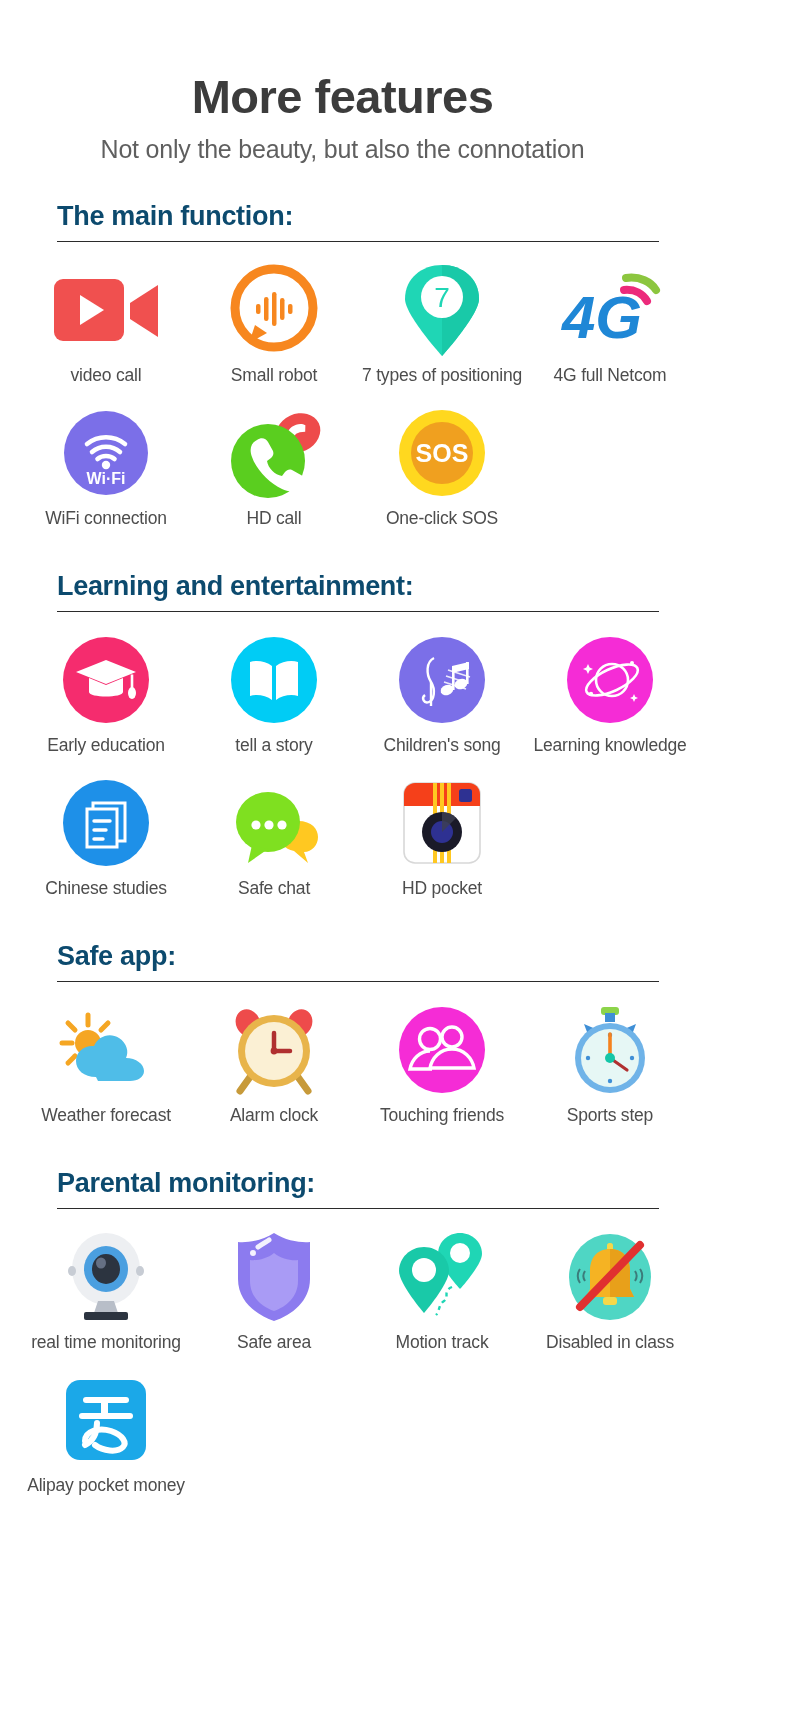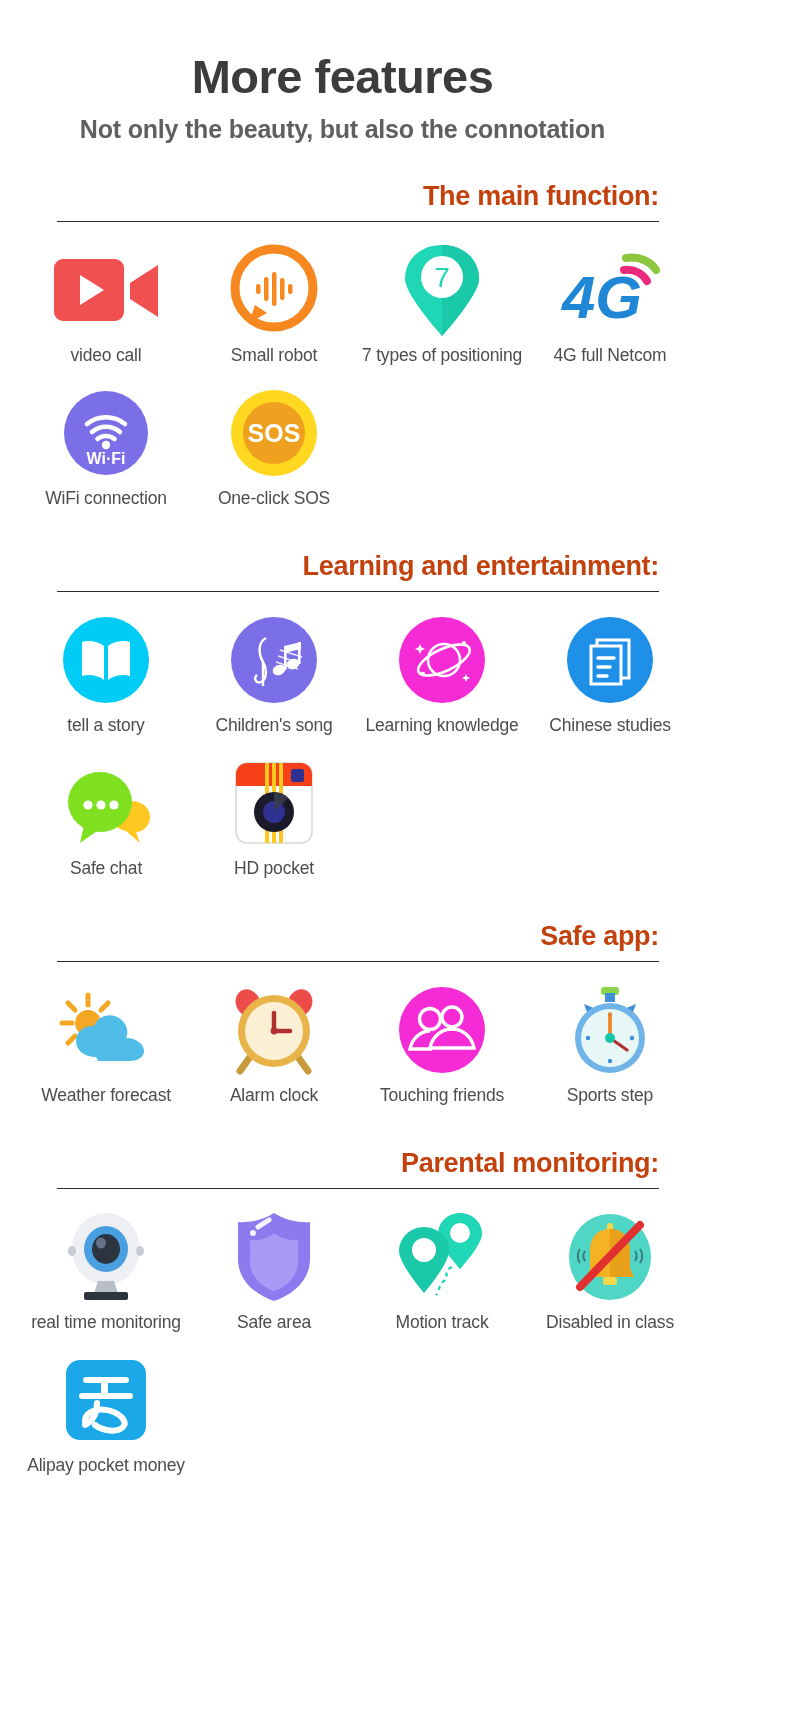--- a/index.html
+++ b/index.html
@@ -3,54 +3,53 @@
 <meta charset="utf-8">
 <style>
   html,body{margin:0;padding:0;}
   body{
     width:790px;
     background:#ffffff;
     font-family:"Liberation Sans", sans-serif;
     color:#4a4a4a;
     -webkit-font-smoothing:antialiased;
   }
-  .page{width:685px;min-height:1731px;position:relative;background:#fff;padding-top:52px;box-sizing:border-box;}
+  .page{width:685px;min-height:1731px;position:relative;background:#fff;padding-top:72px;box-sizing:border-box;}
 
   .hero-title{
     text-align:center;
     font-size:47px;
     font-weight:bold;
     color:#3c3c3c;
     letter-spacing:-0.5px;
     margin:0 0 14px 0;
     line-height:1.05;
   }
   .hero-sub{
     text-align:center;
     font-size:25px;
     color:#5f5f5f;
-    font-weight:700;
+    font-weight:400;
     margin:0 0 38px 0;
     letter-spacing:-0.2px;
   }
 
   .section{margin:0 0 10px 0;}
   .section-head{
     margin:0 0 0 57px;
     width:602px;
     padding-bottom:9px;
     border-bottom:1.6px solid #2b2b2b;
   }
   .section-title{
     font-size:27px;
     font-weight:bold;
-    color:#c2410c;
+    color:#0c4a6e;
     letter-spacing:-0.3px;
     line-height:1.1;
-    text-align:right;
   }
 
   .grid{
     display:flex;
     flex-wrap:wrap;
     margin:0 0 0 22px;
     width:746px;
   }
   .cell{
     width:168px;
@@ -152,20 +151,33 @@
               <path d="M29 42 C37 35 49 35 57 42"></path>
               <path d="M34.5 49 C39 45 47 45 51.5 49"></path>
             </g>
             <circle cx="43" cy="55" r="4.2" fill="#fff"></circle>
             <text x="43" y="74" font-family="'Liberation Sans',sans-serif" font-weight="bold" font-size="16" fill="#fff" text-anchor="middle">Wi·Fi</text>
           </svg>
         </div>
         <div class="cell-label">WiFi connection</div>
       </div>
 
+      <div class="cell">
+        <div class="icon-wrap">
+          <svg width="96" height="92" viewBox="0 0 96 92">
+            <g transform="rotate(-25 72 26)">
+              <ellipse cx="72" cy="26" rx="23" ry="19" fill="#EE4B4B"></ellipse>
+              <path d="M62 22 C66 16 78 16 82 22 L79 28 L74 26 L70 26 L65 28 Z" fill="#fff"></path>
+            </g>
+            <circle cx="42" cy="54" r="37" fill="#5ACE1F"></circle>
+            <path d="M31 33 c4 -3 9 -2 11 2 l5 9 c1 3 0 5 -2 7 l-4 3 c1 7 8 14 15 15 l3 -4 c2 -2 4 -3 7 -2 l9 5 c4 2 5 7 2 11 -5 6 -13 7 -21 3 C43 76 30 62 26 50 c-3 -8 -1 -14 5 -17 z" fill="#fff"></path>
+          </svg>
+        </div>
+        <div class="cell-label">HD call</div>
+      </div>
 
       <div class="cell">
         <div class="icon-wrap">
           <svg width="88" height="88" viewBox="0 0 88 88">
             <circle cx="44" cy="44" r="43" fill="#FFD81F"></circle>
             <circle cx="44" cy="44" r="31" fill="#F0A01F"></circle>
             <text x="44" y="53" font-family="'Liberation Sans',sans-serif" font-weight="bold" font-size="25" fill="#fff" text-anchor="middle">SOS</text>
           </svg>
         </div>
         <div class="cell-label">One-click SOS</div>
@@ -175,20 +187,32 @@
   </div>
 
   <div class="sec-gap"></div>
 
   <div class="section">
     <div class="section-head">
       <div class="section-title">Learning and entertainment:</div>
     </div>
     <div class="grid">
 
+      <div class="cell">
+        <div class="icon-wrap">
+          <svg width="88" height="88" viewBox="0 0 88 88">
+            <circle cx="44" cy="44" r="43" fill="#F52C6E"></circle>
+            <path d="M44 24 L74 36 L44 48 L14 36 Z" fill="#fff"></path>
+            <path d="M27 42 L27 56 C27 62 61 62 61 56 L61 42 L44 49 Z" fill="#fff"></path>
+            <path d="M70 38.5 L70 52" stroke="#fff" stroke-width="2.6"></path>
+            <ellipse cx="70" cy="57" rx="4" ry="6" fill="#fff"></ellipse>
+          </svg>
+        </div>
+        <div class="cell-label">Early education</div>
+      </div>
 
       <div class="cell">
         <div class="icon-wrap">
           <svg width="88" height="88" viewBox="0 0 88 88">
             <circle cx="44" cy="44" r="43" fill="#00CCF5"></circle>
             <path d="M42 30 C36 25 26 24 20 26 L20 60 C26 58 36 59 42 64 Z" fill="#fff"></path>
             <path d="M46 30 C52 25 62 24 68 26 L68 60 C62 58 52 59 46 64 Z" fill="#fff"></path>
           </svg>
         </div>
         <div class="cell-label">tell a story</div>

